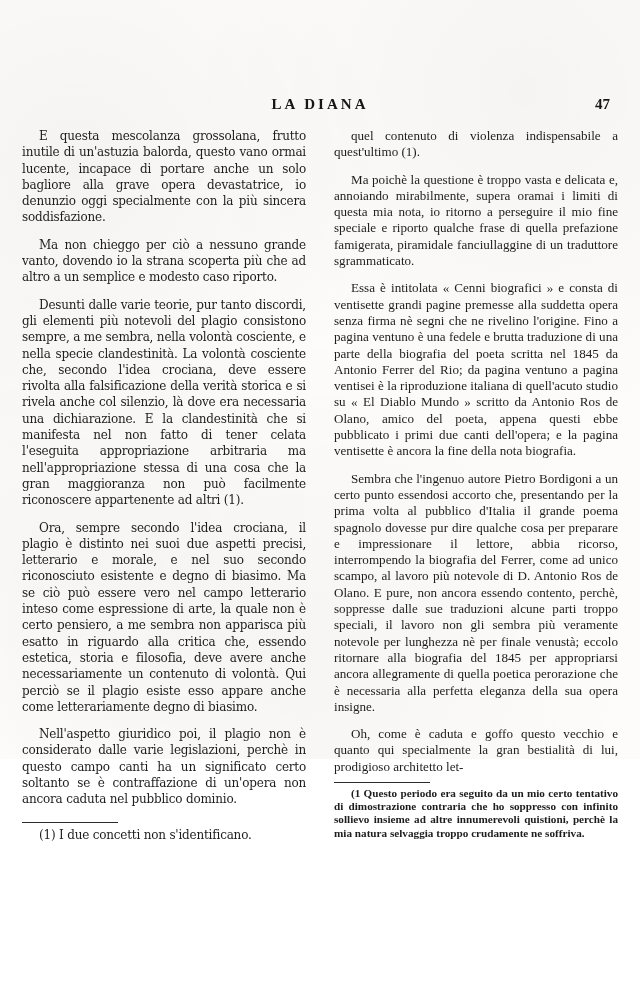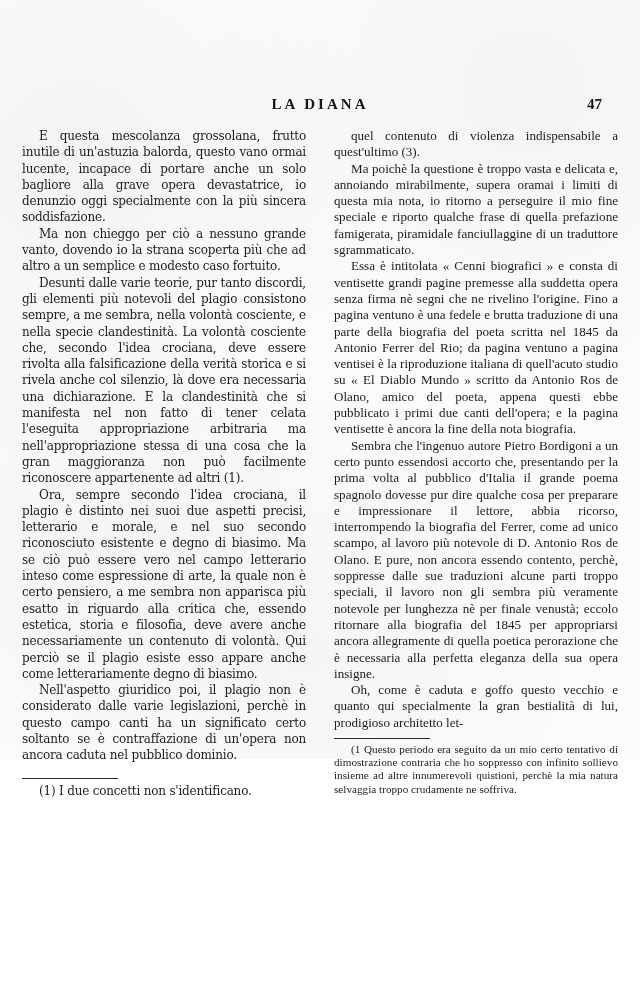--- a/index.html
+++ b/index.html
@@ -54,21 +54,21 @@
     width: 596px;
     text-align: center;
     font-size: 15px;
     letter-spacing: 3px;
     font-weight: bold;
     font-family: "Liberation Serif", serif;
     color: #161616;
   }
   .folio {
     position: absolute;
-    right: 16px;
+    right: 8px;
     top: 0;
     font-size: 15px;
     font-weight: bold;
     color: #161616;
   }
   .columns {
     position: absolute;
     left: 0;
     top: 128px;
     width: 596px;
@@ -83,21 +83,21 @@
     text-align: justify;
     font-size: 13.1px;
     line-height: 16.3px;
     text-indent: 17px;
     font-family: "Liberation Serif", serif;
     color: #1d1d1d;
     hyphens: auto;
     -webkit-hyphens: auto;
   }
   .col p + p {
-    margin-top: 0px;
+    margin-top: 11px;
   }
   .col.left p {
     font-family: "DejaVu Serif", serif;
     font-size: 12.0px;
     line-height: 16.3px;
     letter-spacing: -0.2px;
   }
   .footnote-rule {
     width: 96px;
     height: 1px;
@@ -110,20 +110,21 @@
     text-align: justify;
     text-indent: 10px;
     margin: 0;
     font-family: "DejaVu Serif", serif;
     color: #222;
   }
   .col.right .footnote {
     font-size: 11.2px;
     line-height: 13.2px;
     font-family: "Liberation Serif", serif;
+    font-weight: bold;
   }
   .col.left .footnote-block {
     margin-top: 14px;
   }
   .col.right .footnote-block {
     margin-top: 7px;
   }
 </style>
 </head>
 <body>
@@ -133,32 +134,32 @@
 
     <div class="header">
       <div class="running-title">LA DIANA</div>
       <div class="folio">47</div>
     </div>
 
     <div class="columns">
 
       <div class="col left">
         <p>E questa mescolanza grossolana, frutto inutile di un'astuzia balorda, questo vano ormai lucente, incapace di portare anche un solo bagliore alla grave opera devastatrice, io denunzio oggi specialmente con la più sincera soddisfazione.</p>
-        <p>Ma non chieggo per ciò a nessuno grande vanto, dovendo io la strana scoperta più che ad altro a un semplice e modesto caso fortuito.</p>
+        <p>Ma non chieggo per ciò a nessuno grande vanto, dovendo io la strana scoperta più che ad altro a un semplice e modesto caso riporto.</p>
         <p>Desunti dalle varie teorie, pur tanto discordi, gli elementi più notevoli del plagio consistono sempre, a me sembra, nella volontà cosciente, e nella specie clandestinità. La volontà cosciente che, secondo l'idea crociana, deve essere rivolta alla falsificazione della verità storica e si rivela anche col silenzio, là dove era necessaria una dichiarazione. E la clandestinità che si manifesta nel non fatto di tener celata l'eseguita appropriazione arbitraria ma nell'appropriazione stessa di una cosa che la gran maggioranza non può facilmente riconoscere appartenente ad altri (1).</p>
         <p>Ora, sempre secondo l'idea crociana, il plagio è distinto nei suoi due aspetti precisi, letterario e morale, e nel suo secondo riconosciuto esistente e degno di biasimo. Ma se ciò può essere vero nel campo letterario inteso come espressione di arte, la quale non è certo pensiero, a me sembra non apparisca più esatto in riguardo alla critica che, essendo estetica, storia e filosofia, deve avere anche necessariamente un contenuto di volontà. Qui perciò se il plagio esiste esso appare anche come letterariamente degno di biasimo.</p>
         <p>Nell'aspetto giuridico poi, il plagio non è considerato dalle varie legislazioni, perchè in questo campo canti ha un significato certo soltanto se è contraffazione di un'opera non ancora caduta nel pubblico dominio.</p>
         <div class="footnote-block">
           <div class="footnote-rule"></div>
           <p class="footnote">(1) I due concetti non s'identificano.</p>
         </div>
       </div>
 
       <div class="col right">
-        <p>quel contenuto di violenza indispensabile a quest'ultimo (3).</p>
+        <p>quel contenuto di violenza indispensabile a quest'ultimo (1).</p>
         <p>Ma poichè la questione è troppo vasta e delicata e, annoiando mirabilmente, supera oramai i limiti di questa mia nota, io ritorno a perseguire il mio fine speciale e riporto qualche frase di quella prefazione famigerata, piramidale fanciullaggine di un traduttore sgrammaticato.</p>
         <p>Essa è intitolata « Cenni biografici » e consta di ventisette grandi pagine premesse alla suddetta opera senza firma nè segni che ne rivelino l'origine. Fino a pagina ventuno è una fedele e brutta traduzione di una parte della biografia del poeta scritta nel 1845 da Antonio Ferrer del Rio; da pagina ventuno a pagina ventisei è la riproduzione italiana di quell'acuto studio su « El Diablo Mundo » scritto da Antonio Ros de Olano, amico del poeta, appena questi ebbe pubblicato i primi due canti dell'opera; e la pagina ventisette è ancora la fine della nota biografia.</p>
         <p>Sembra che l'ingenuo autore Pietro Bordigoni a un certo punto essendosi accorto che, presentando per la prima volta al pubblico d'Italia il grande poema spagnolo dovesse pur dire qualche cosa per preparare e impressionare il lettore, abbia ricorso, interrompendo la biografia del Ferrer, come ad unico scampo, al lavoro più notevole di D. Antonio Ros de Olano. E pure, non ancora essendo contento, perchè, soppresse dalle sue traduzioni alcune parti troppo speciali, il lavoro non gli sembra più veramente notevole per lunghezza nè per finale venustà; eccolo ritornare alla biografia del 1845 per appropriarsi ancora allegramente di quella poetica perorazione che è necessaria alla perfetta eleganza della sua opera insigne.</p>
         <p>Oh, come è caduta e goffo questo vecchio e quanto qui specialmente la gran bestialità di lui, prodigioso architetto let-</p>
         <div class="footnote-block">
           <div class="footnote-rule"></div>
           <p class="footnote">(1 Questo periodo era seguito da un mio certo tentativo di dimostrazione contraria che ho soppresso con infinito sollievo insieme ad altre innumerevoli quistioni, perchè la mia natura selvaggia troppo crudamente ne soffriva.</p>
         </div>
       </div>
 

